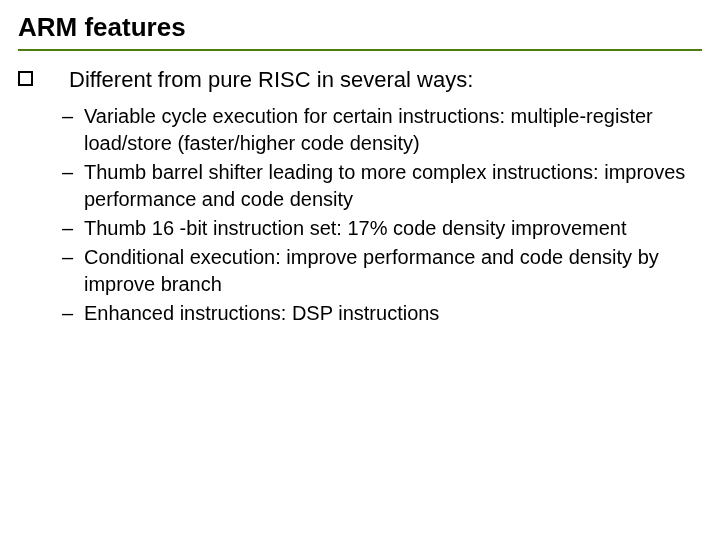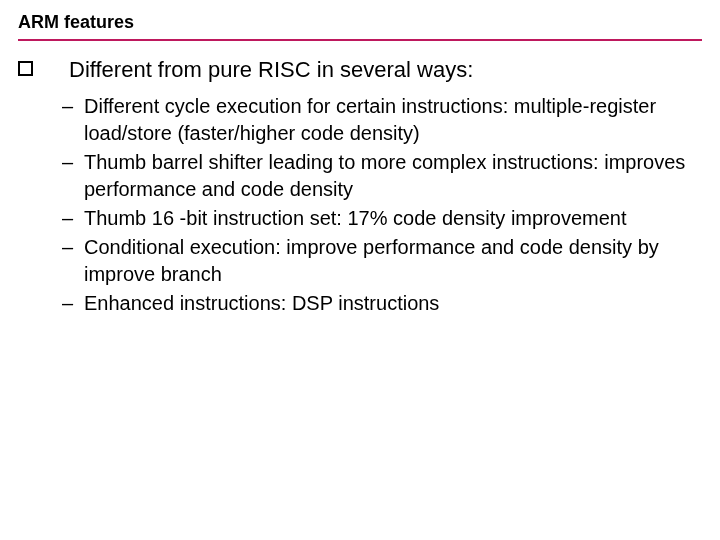--- a/index.html
+++ b/index.html
@@ -5,24 +5,24 @@
   * { margin: 0; padding: 0; box-sizing: border-box; }
   body {
     width: 720px;
     height: 540px;
     background: #fff;
     font-family: Arial, Helvetica, sans-serif;
     color: #000;
     padding: 12px 18px 0 18px;
   }
   .title {
-    font-size: 18px;
+    font-size: 26px;
     font-weight: bold;
     padding-bottom: 6px;
-    border-bottom: 2px solid #be185d;
+    border-bottom: 2px solid #4d7c0f;
     margin-bottom: 14px;
   }
   .lead-row {
     display: flex;
     align-items: flex-start;
     font-size: 22px;
     line-height: 1.35;
     margin-bottom: 8px;
     gap: 28px;
   }
@@ -57,21 +57,21 @@
 <div class="title">ARM features</div>
 
 <div class="lead-row">
   <div class="lead-bullet"></div>
   <div class="lead-text">Different from pure RISC in several ways:</div>
 </div>
 
 <div class="sub-list">
   <div class="sub-item">
     <div class="sub-dash">–</div>
-    <div class="sub-text">Different cycle execution for certain instructions: multiple-register load/store (faster/higher code density)</div>
+    <div class="sub-text">Variable cycle execution for certain instructions: multiple-register load/store (faster/higher code density)</div>
   </div>
   <div class="sub-item">
     <div class="sub-dash">–</div>
     <div class="sub-text">Thumb barrel shifter leading to more complex instructions: improves performance and code density</div>
   </div>
   <div class="sub-item">
     <div class="sub-dash">–</div>
     <div class="sub-text">Thumb 16 -bit instruction set: 17% code density improvement</div>
   </div>
   <div class="sub-item">

